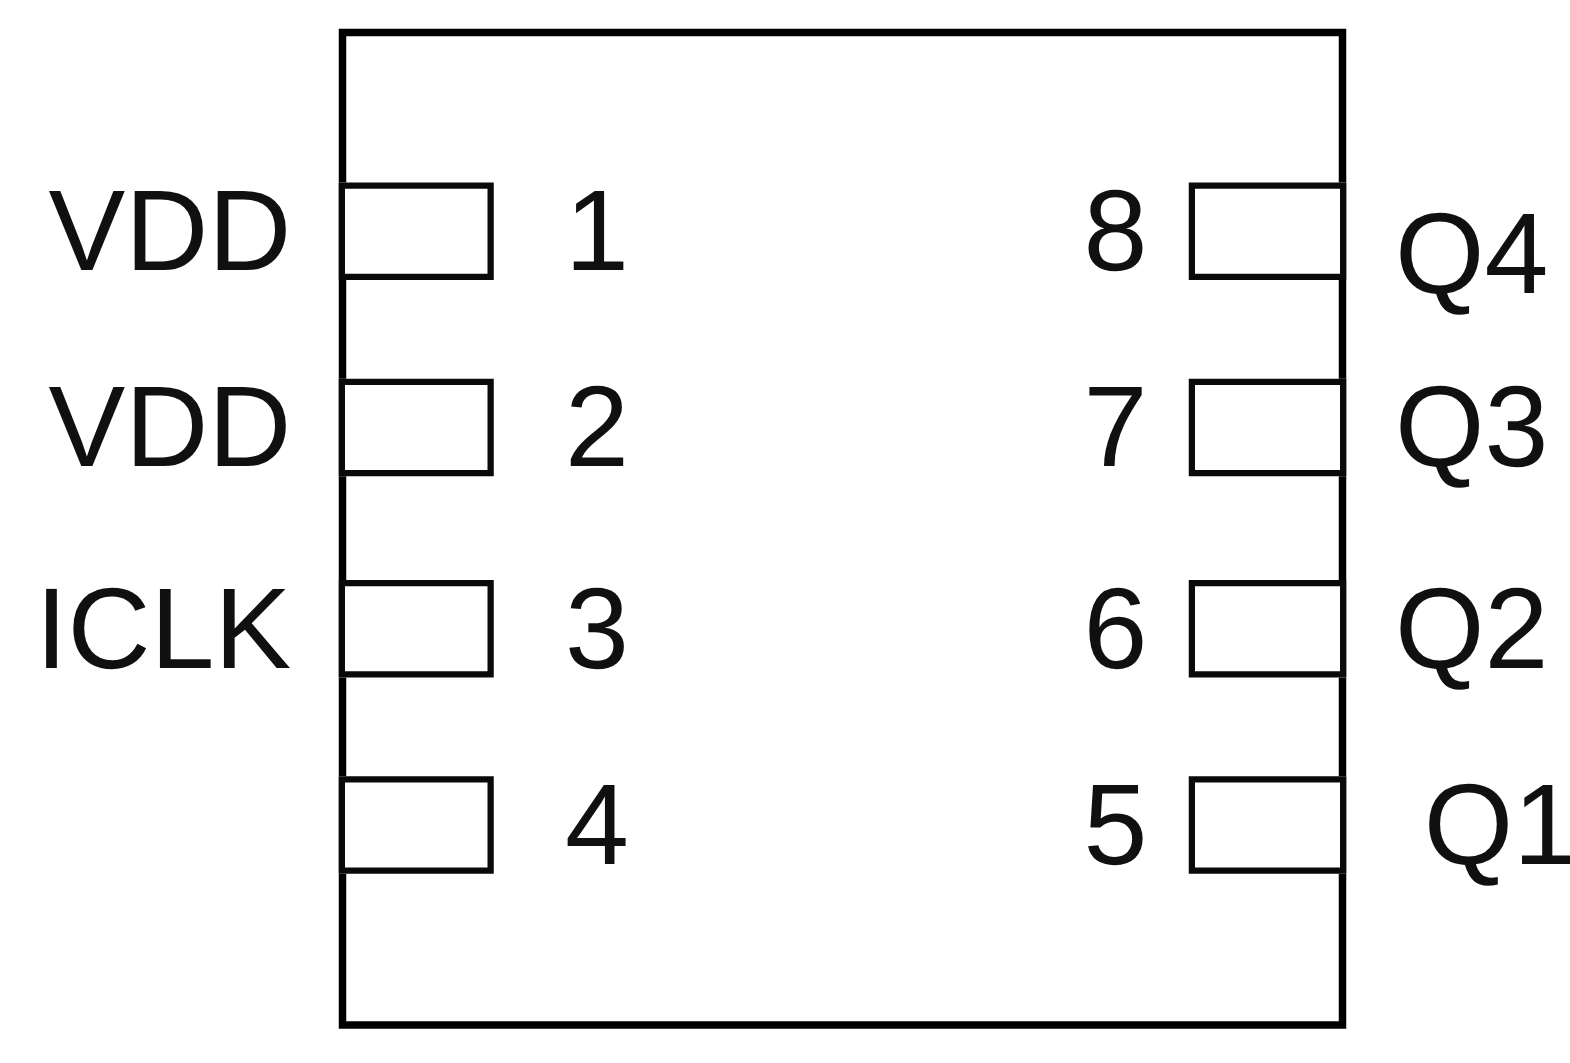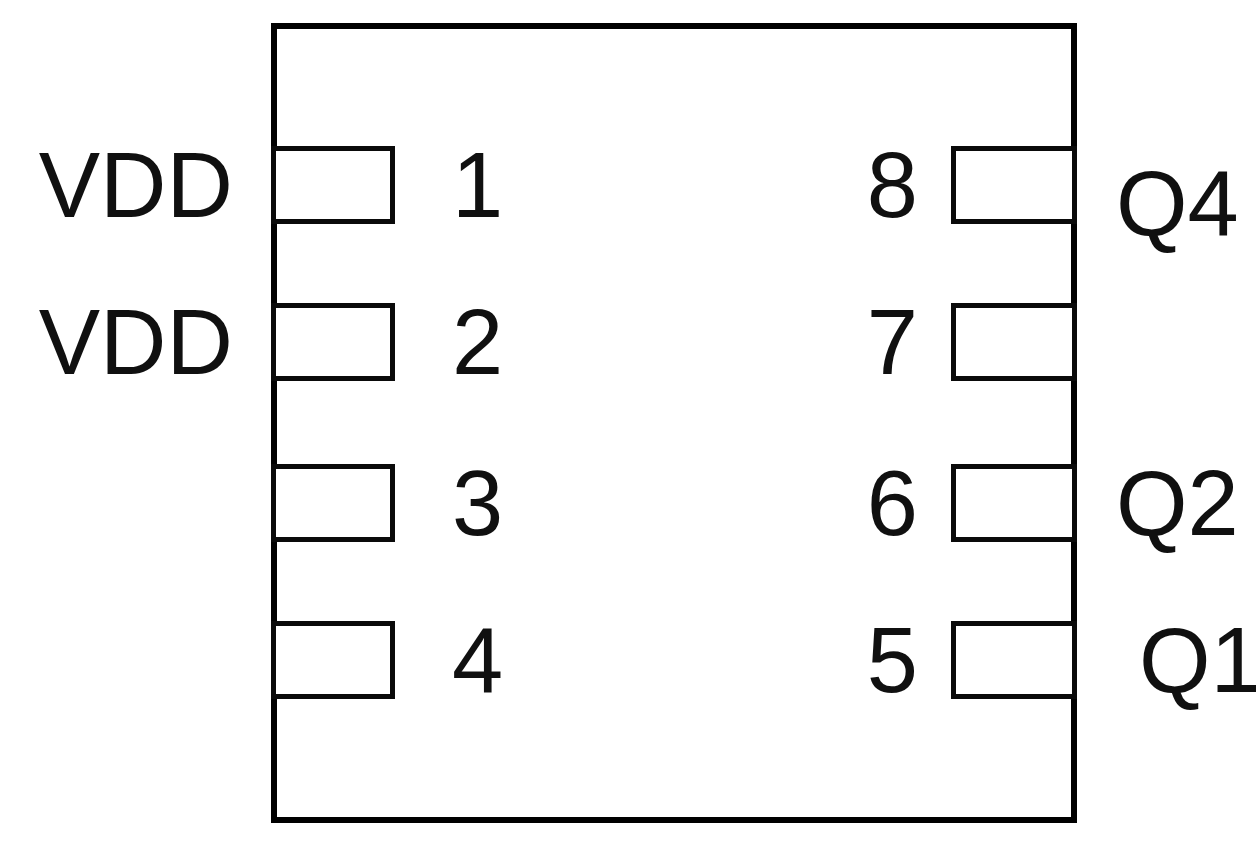--- a/index.html
+++ b/index.html
@@ -102,31 +102,33 @@
 
   <div class="pin-pad left" style="top:146px;"></div>
   <div class="pin-label left-name" style="top:146px;">VDD</div>
   <div class="pin-number left-num" style="top:146px;">1</div>
 
   <div class="pin-pad left" style="top:303px;"></div>
   <div class="pin-label left-name" style="top:303px;">VDD</div>
   <div class="pin-number left-num" style="top:303px;">2</div>
 
   <div class="pin-pad left" style="top:464px;"></div>
+  <div class="pin-label left-name" style="top:464px;">ICLK</div>
   <div class="pin-number left-num" style="top:464px;">3</div>
 
   <div class="pin-pad left" style="top:621px;"></div>
   <div class="pin-number left-num" style="top:621px;">4</div>
 
   <div class="pin-pad right" style="top:146px;"></div>
   <div class="pin-number right-num" style="top:146px;">8</div>
   <div class="pin-label right-name" style="top:164px;">Q4</div>
 
   <div class="pin-pad right" style="top:303px;"></div>
   <div class="pin-number right-num" style="top:303px;">7</div>
+  <div class="pin-label right-name" style="top:303px;">Q3</div>
 
   <div class="pin-pad right" style="top:464px;"></div>
   <div class="pin-number right-num" style="top:464px;">6</div>
   <div class="pin-label right-name" style="top:464px;text-align:center;">Q2</div>
 
   <div class="pin-pad right" style="top:621px;"></div>
   <div class="pin-number right-num" style="top:621px;">5</div>
   <div class="pin-label right-name" style="top:621px;margin-left:23px;">Q1</div>
 
 </div>

